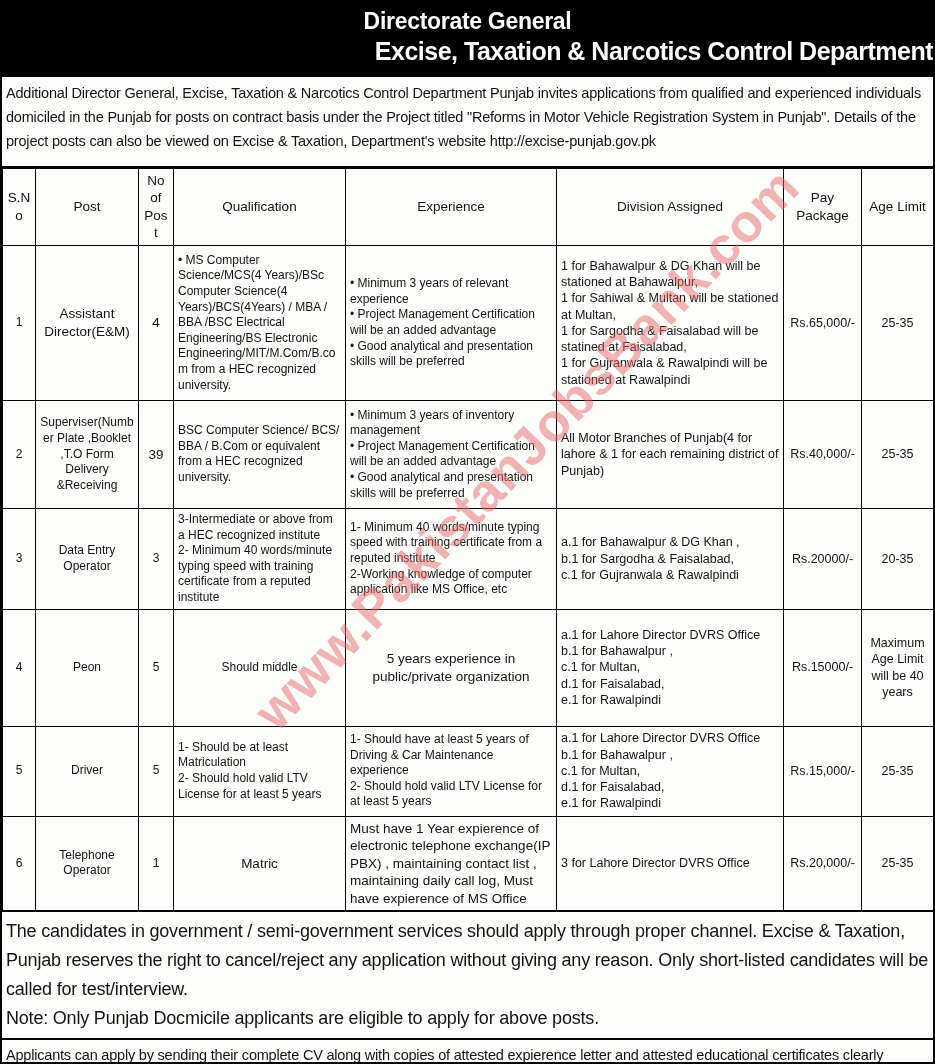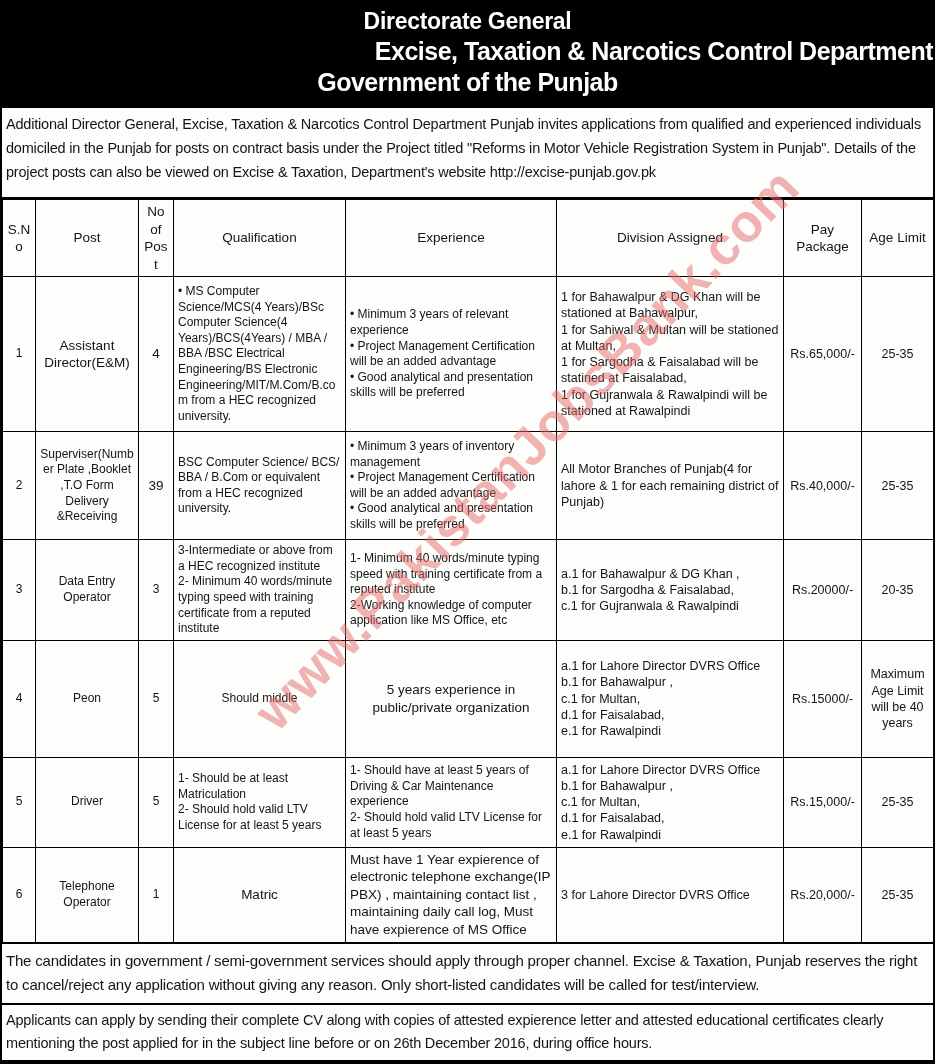--- a/index.html
+++ b/index.html
@@ -51,21 +51,21 @@
   .ta-c{text-align:center;}
   .ta-l{text-align:left;}
   .va-t{vertical-align:top;}
   .fs-md{font-size:12.5px;}
   .fs-lg{font-size:13.5px;}
   .r1{height:155px;} .r2{height:108px;} .r3{height:90px;}
   .r4{height:117px;} .r5{height:90px;} .r6{height:87px;}
   
   .notes1{
     border-top:1px solid #000;border-bottom:2px solid #000;
-    font-size:15px;line-height:1.6;
+    font-size:18px;line-height:1.6;
     padding:5px 4px 6px 4px;letter-spacing:-.2px;
   }
   .notes2{
     border-bottom:2px solid #000;
     font-size:14.5px;line-height:1.6;
     padding:4px 4px 5px 4px;letter-spacing:-.2px;
   }
   
   .watermark{
     position:absolute;
@@ -81,21 +81,20 @@
   }
 </style>
 </head>
 <body>
 
 <div class="page">
 
   <div class="masthead">
     <div class="l1">Directorate General</div>
     <div class="l2">Excise, Taxation &amp; Narcotics Control Department</div>
-    <div class="l3">Government of the Punjab</div>
   </div>
 
   <div class="intro">Additional Director General, Excise, Taxation &amp; Narcotics Control Department Punjab  invites applications from qualified and experienced individuals domiciled in the Punjab for posts on contract basis under the Project titled "Reforms in Motor Vehicle Registration System in Punjab". Details of the project posts can also be viewed on Excise &amp; Taxation, Department's website http://excise-punjab.gov.pk</div>
 
   <div class="watermark">www.PakistanJobsBank.com</div>
 
   <table class="jobs">
     <colgroup>
       <col style="width:33px">
         <col style="width:103px">
@@ -198,17 +197,18 @@
         <td class="ta-l va-t fs-lg">Must have 1 Year expierence of electronic telephone exchange(IP PBX) , maintaining  contact list , maintaining daily call log, Must have expierence of MS Office</td>
         <td class="ta-l fs-md">3 for Lahore Director DVRS Office</td>
         <td class="ta-c fs-md">Rs.20,000/-</td>
         <td class="ta-c fs-md">25-35</td>
       </tr>
     </tbody>
   </table>
 
   <div class="notes1">
     <div>The candidates in government / semi-government services should apply through proper channel. Excise &amp; Taxation, Punjab reserves the right to cancel/reject any application without giving any reason. Only short-listed candidates will be called for test/interview.</div>
+    <div>Note: Only Punjab Docmicile applicants are eligible to apply for above posts.</div>
   </div>
 
   <div class="notes2">Applicants can apply by sending their complete CV along with copies of attested expierence letter and attested educational certificates clearly mentioning the post applied for in the subject line  before or on 26th December 2016, during office hours.</div>
 
 </div>
 
 </body></html>

